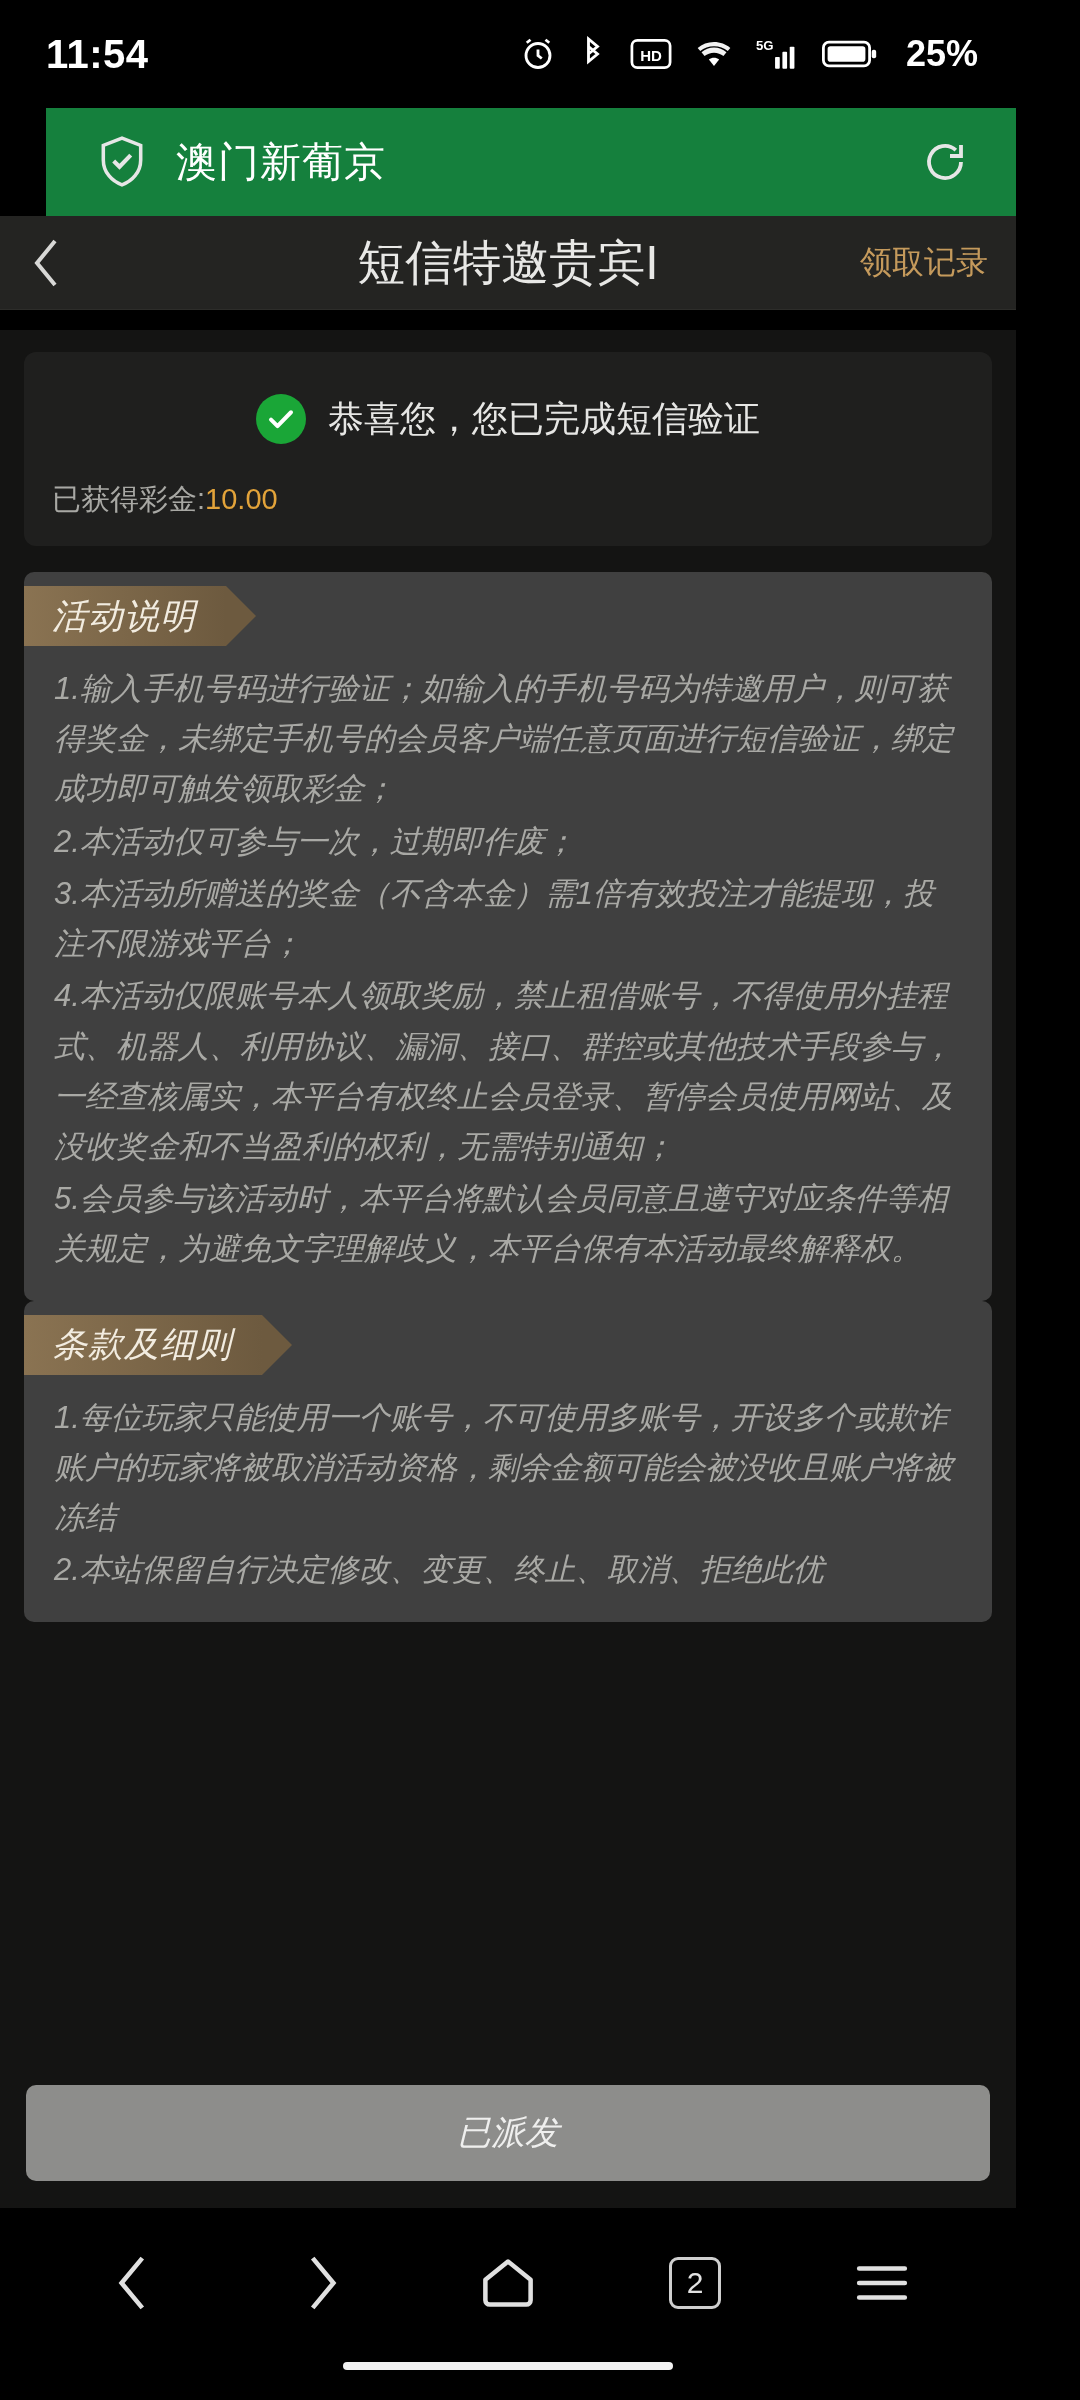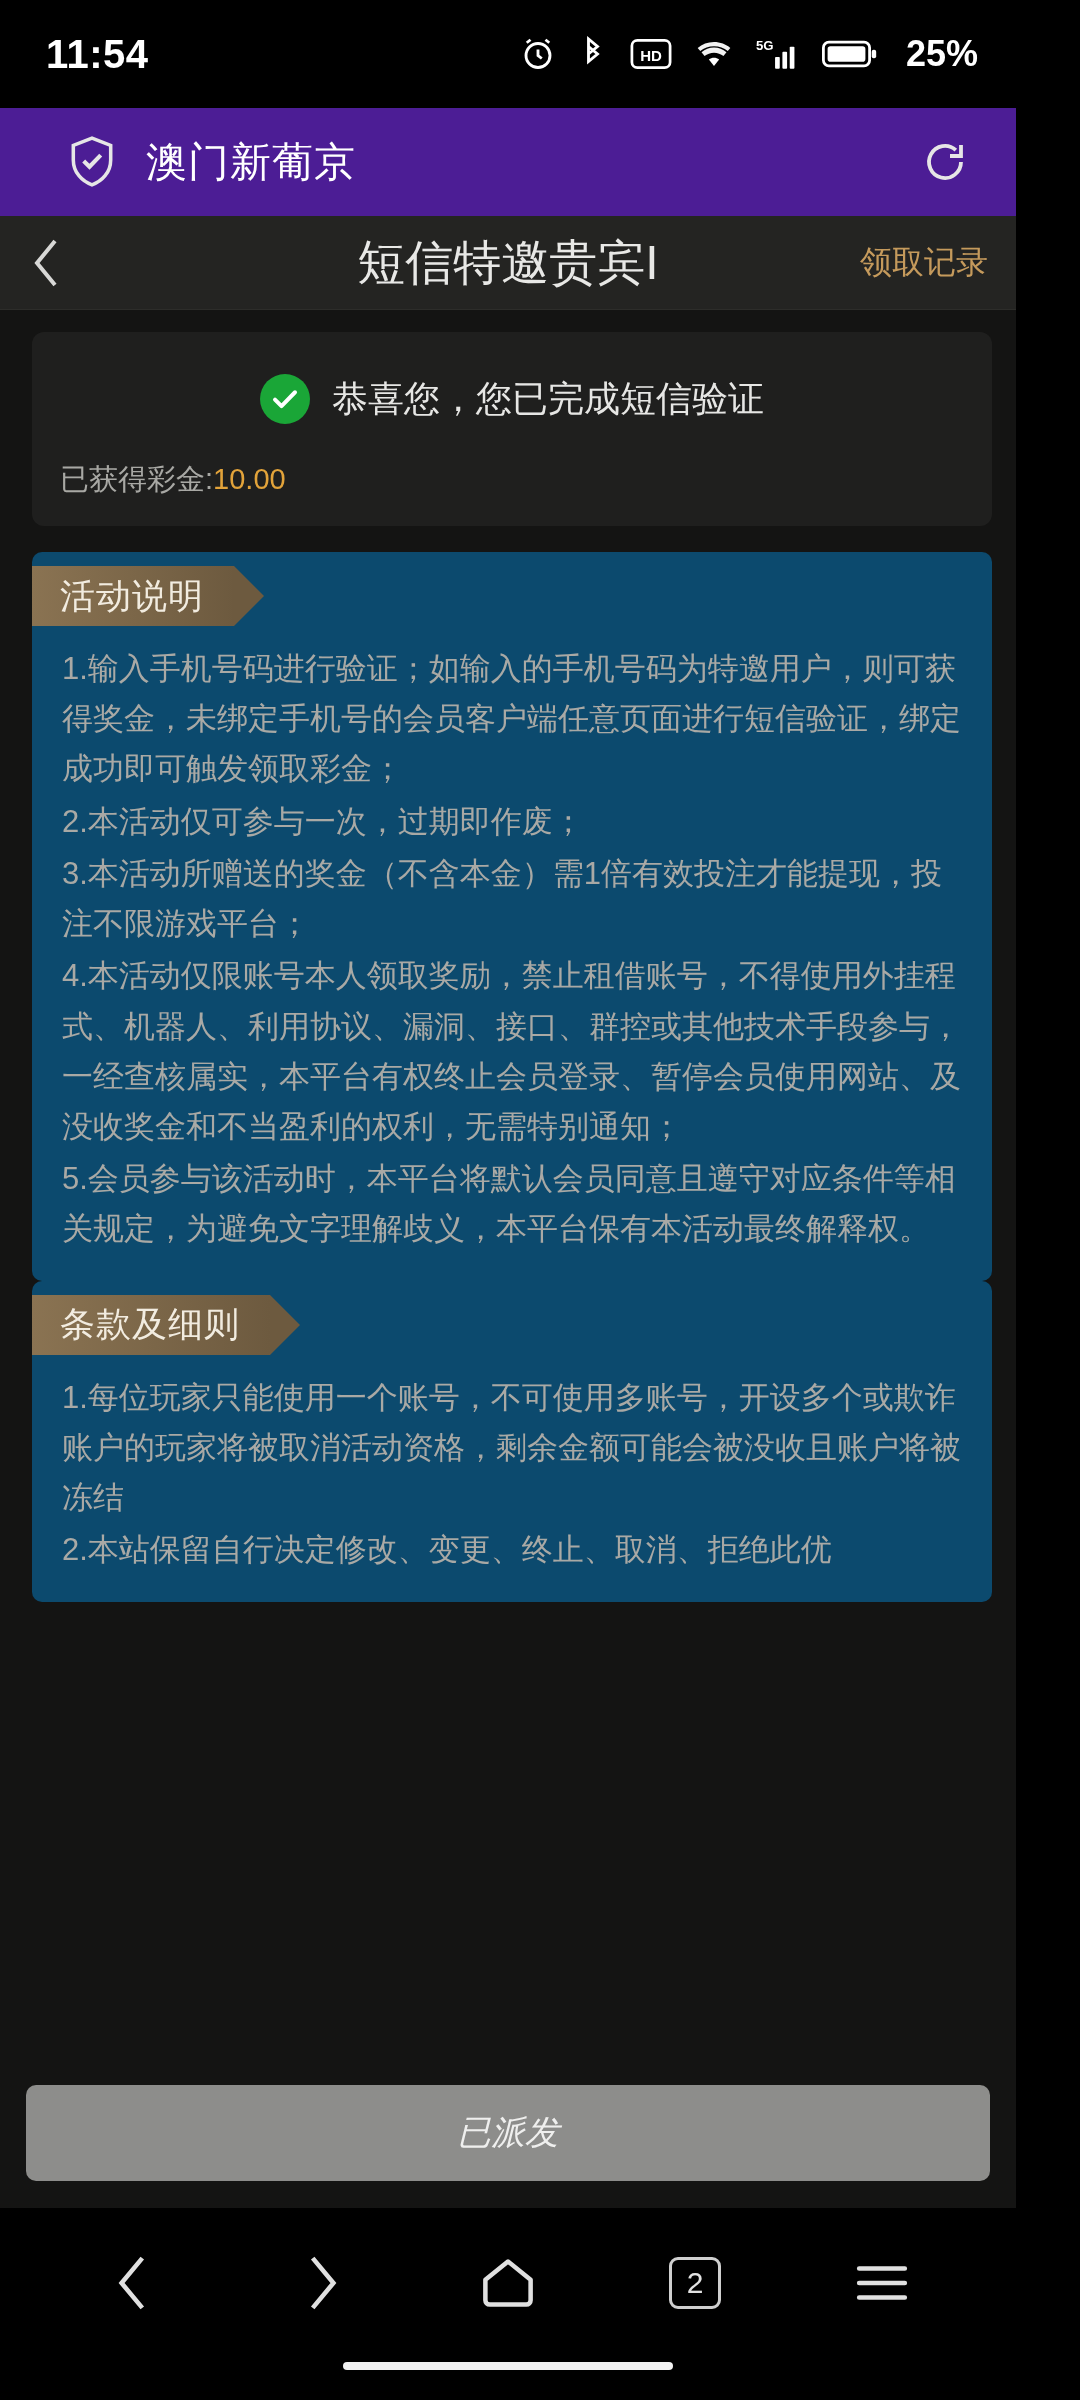--- a/index.html
+++ b/index.html
@@ -46,23 +46,24 @@
     font-weight: bold;
     margin-left: 6px;
   }
 
   
   .browser-bar {
     height: 108px;
     flex: 0 0 108px;
     display: flex;
     align-items: center;
-    padding: 0 44px 0 64px;
-    background: #4c1d95;
+    padding: 0 44px 0 48px;
+    background: #15803d;
     color: #fff;
+    margin-left: 46px;
   }
   .shield-wrap { width: 56px; display: flex; align-items: center; justify-content: center; }
   .site-title {
     font-size: 41px;
     margin-left: 26px;
     flex: 1;
     color: #ffffff;
     letter-spacing: 1px;
   }
   .reload-wrap { width: 54px; display: flex; align-items: center; justify-content: center; }
@@ -96,23 +97,24 @@
     margin-left: auto;
     font-size: 32px;
     color: #c59a5c;
     z-index: 2;
   }
 
   
   .content {
     flex: 1 1 auto;
     background: #141413;
-    padding: 22px 24px 0 32px;
+    padding: 22px 24px 0 24px;
     overflow: hidden;
     position: relative;
+    margin-top: 20px;
   }
 
   .card {
     background: #1f1f1e;
     border-radius: 12px;
     padding: 30px 28px 26px 28px;
     margin-bottom: 26px;
   }
   .success-row {
     display: flex;
@@ -136,24 +138,25 @@
   }
   .amount-row {
     margin-top: 36px;
     font-size: 29px;
     color: #a8a8a4;
   }
   .amount-val { color: #e2a33a; }
 
   
   .section {
-    background: #0c4a6e;
+    background: #404040;
     border-radius: 10px;
     padding-bottom: 6px;
     margin-bottom: 0;
+    font-style: italic;
   }
   .section-banner-wrap {
     position: relative;
     height: 74px;
     margin-bottom: 4px;
   }
   .section-banner {
     position: absolute;
     top: 14px; left: 0;
     height: 60px;

